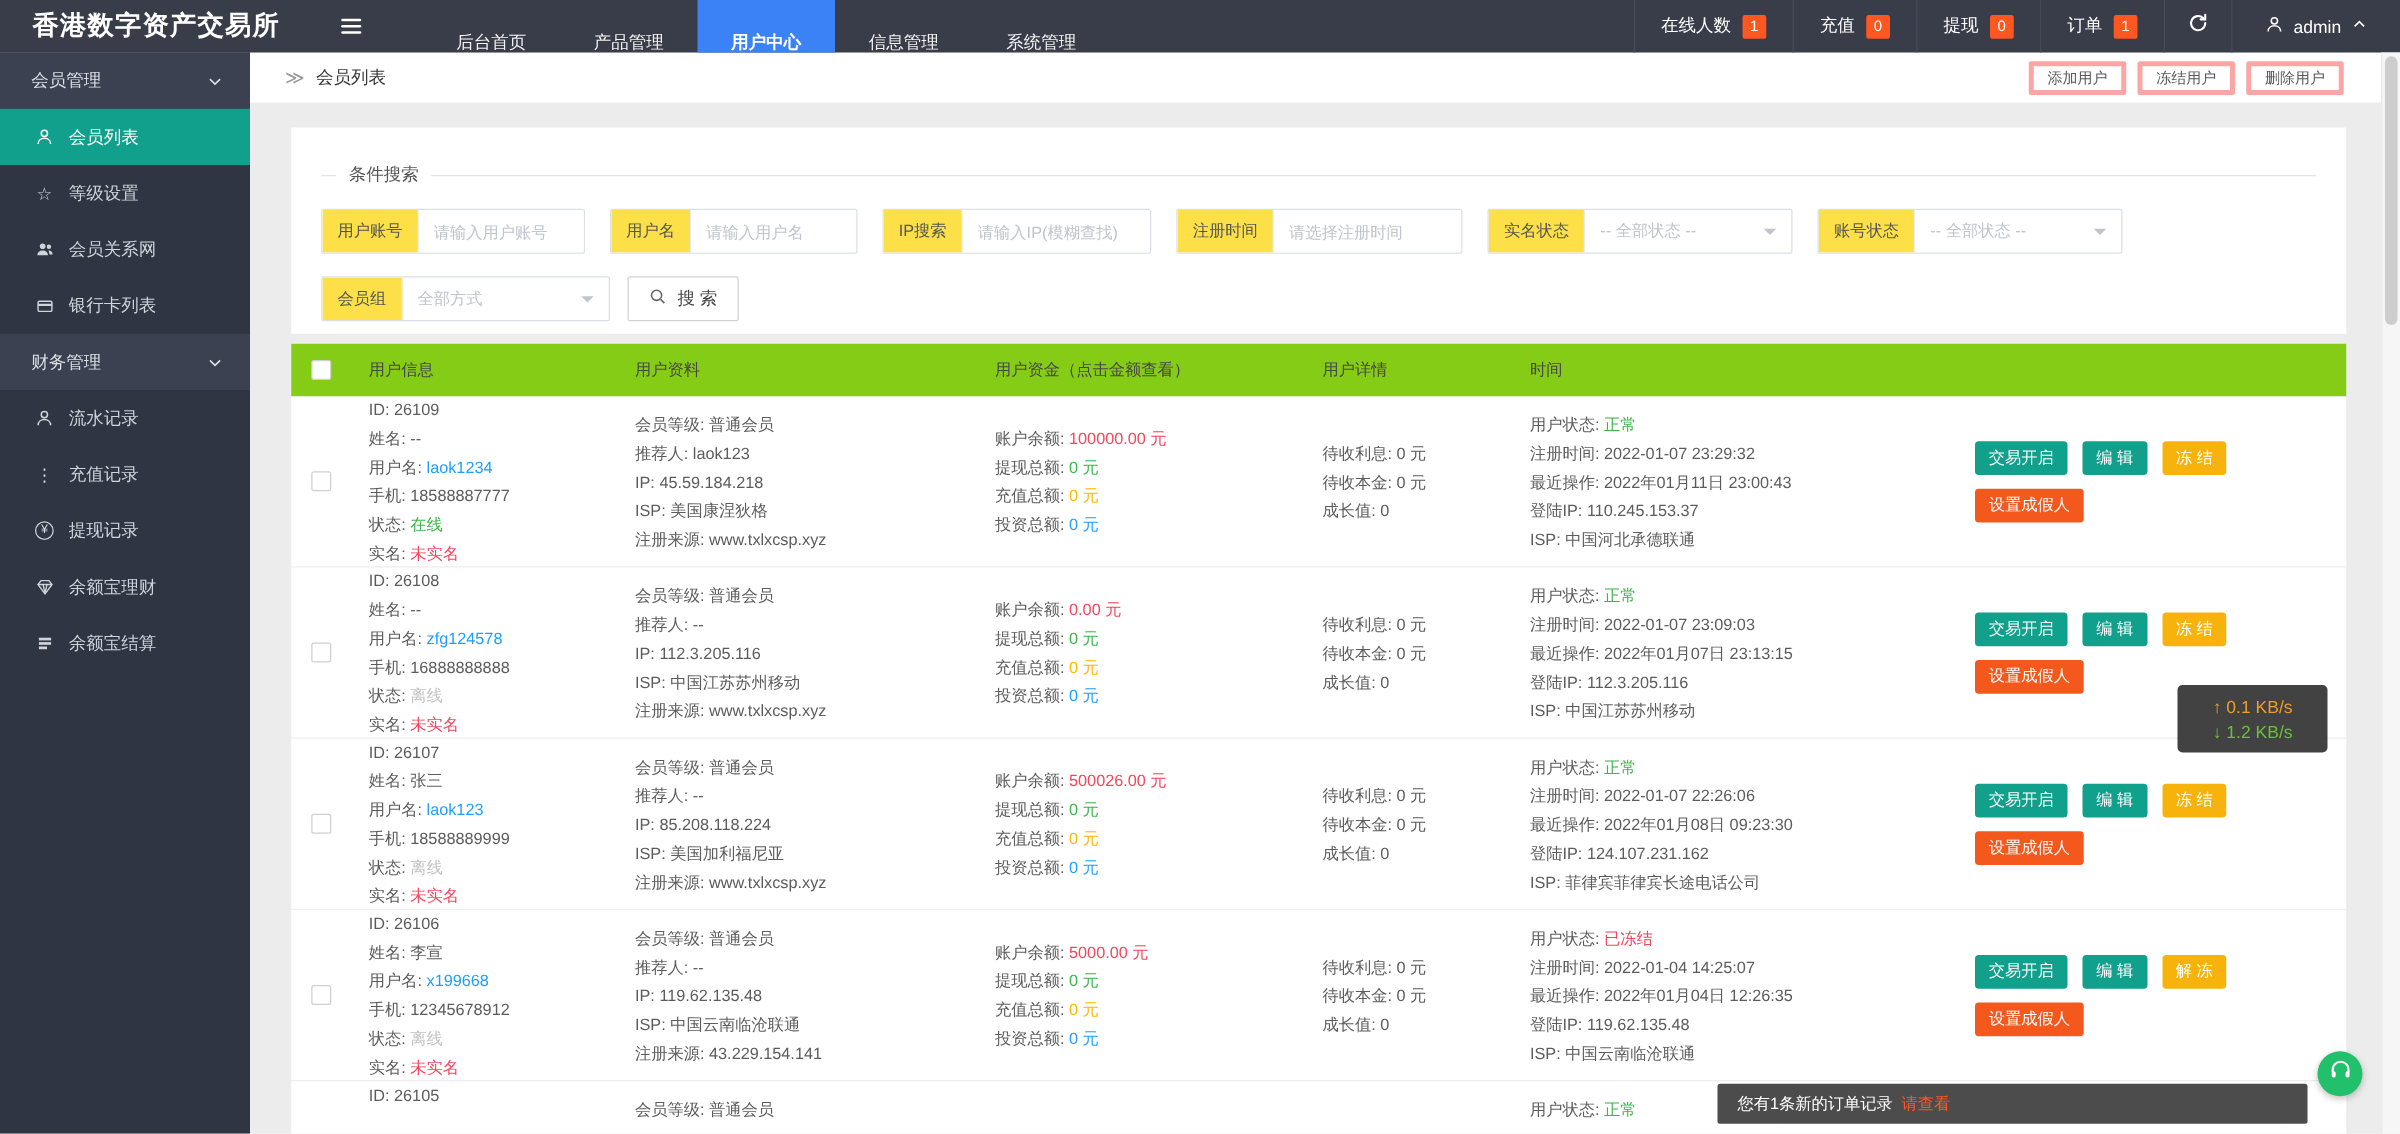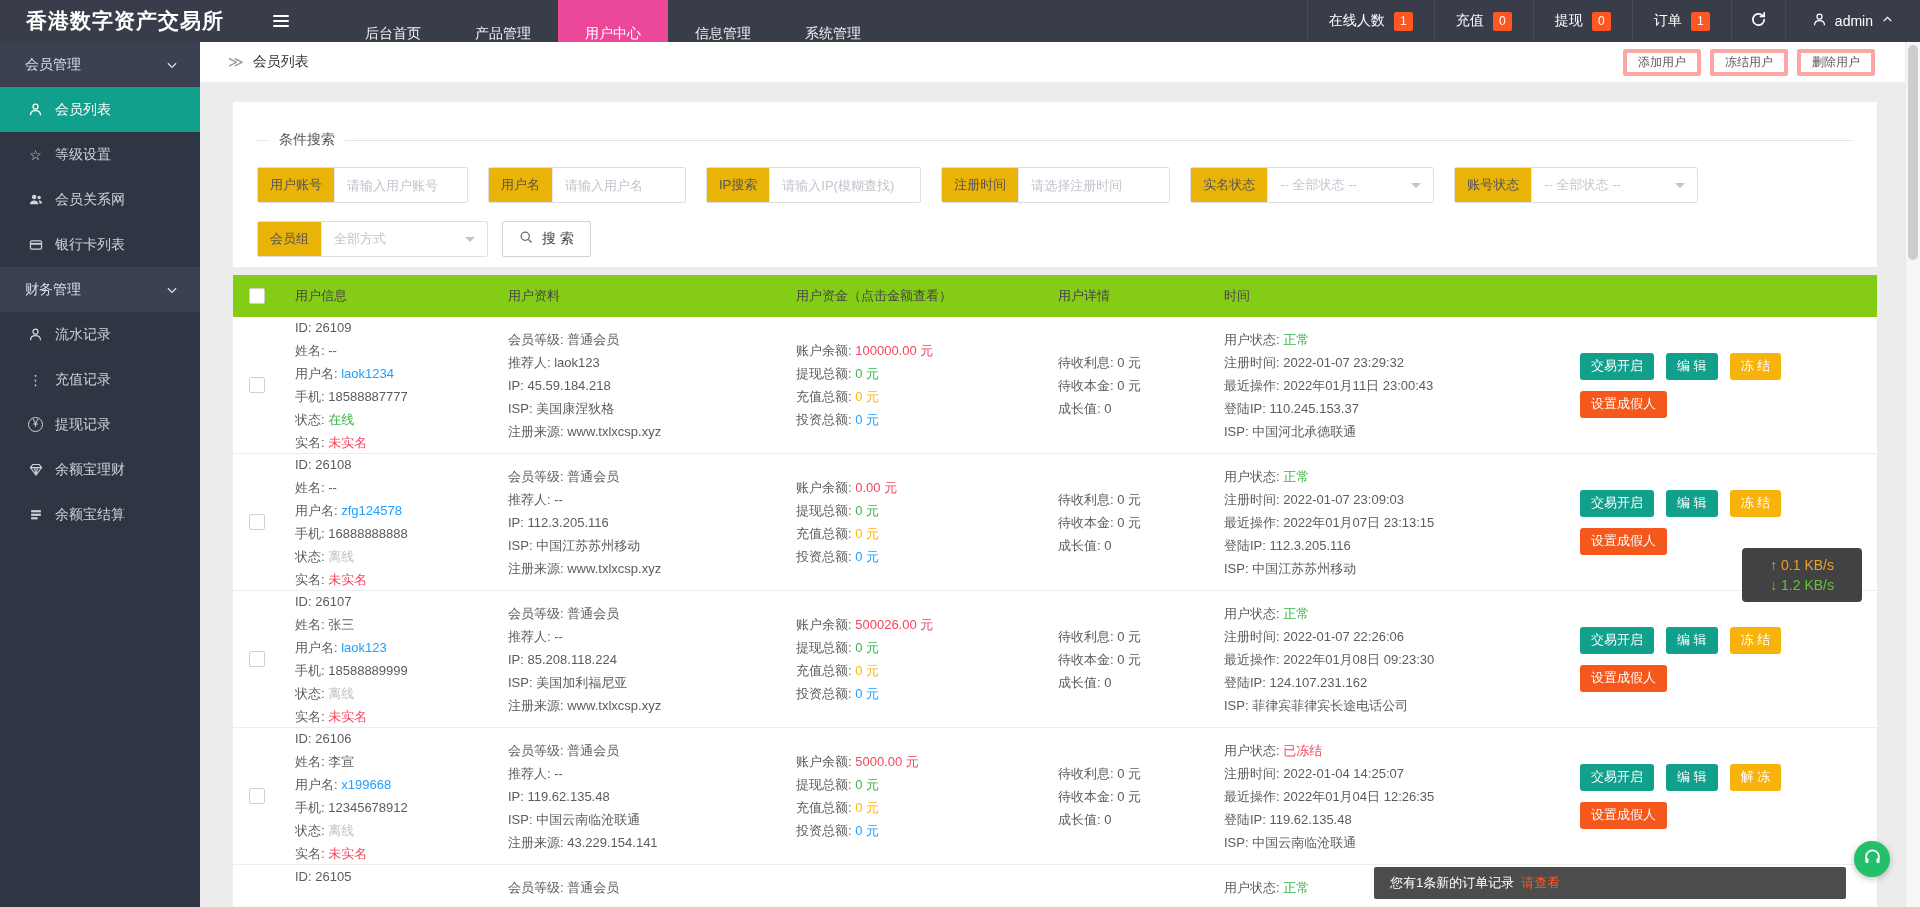--- a/index.html
+++ b/index.html
@@ -7,21 +7,21 @@
   html,body { width:1920px; height:907px; overflow:hidden; }
   body { font-family:"Liberation Sans", sans-serif; background:#ececec; position:relative; }
 
   
   .navbar { position:absolute; top:0; left:0; right:0; height:42px; background:#393d49; display:flex; align-items:stretch; z-index:50; }
   .logo { color:#fff; font-size:21px; font-weight:bold; line-height:42px; padding:0 34px 0 26px; letter-spacing:1px; white-space:nowrap; }
   .hamburger { width:46px; display:flex; flex-direction:column; justify-content:center; align-items:center; gap:3px; cursor:pointer; margin-right:34px; }
   .hamburger i { width:16px; height:2px; background:#fff; border-radius:1px; }
   .nav-tabs { display:flex; align-items:stretch; }
   .nav-tab { line-height:42px; padding:12px 27px; color:#f2f2f2; font-size:14px; cursor:pointer; white-space:nowrap; }
-  .nav-tab.active { background:#ec4899; color:#fff; }
+  .nav-tab.active { background:#3b82f6; color:#fff;font-weight:bold; }
   .nav-right { margin-left:auto; display:flex; align-items:stretch; }
   .nav-stat { display:flex; align-items:center; gap:9px; padding:0 21px; border-left:1px solid #454a59; color:#fff; font-size:14px; cursor:pointer; white-space:nowrap; }
   .badge { min-width:19px; height:19px; line-height:19px; text-align:center; background:#ff5722; color:#fff; font-size:12px; border-radius:2px; padding:0 5px; }
   .nav-refresh { width:54px; border-left:1px solid #454a59; display:flex; align-items:center; justify-content:center; cursor:pointer; }
   .nav-admin { border-left:1px solid #454a59; display:flex; align-items:center; gap:8px; padding:0 26px; color:#fff; font-size:14px; cursor:pointer; }
 
   
   .sidebar { position:absolute; top:42px; left:0; bottom:0; width:200px; background:#2f3542; z-index:40; }
   .side-group { height:45px; padding:0 20px 0 25px; color:#dcdfe6; font-size:14px; background:#3b4150; display:flex; justify-content:space-between; align-items:center; cursor:pointer; }
   .side-item { height:45px; display:flex; align-items:center; gap:11px; padding-left:27px; color:#cfd3da; font-size:14px; cursor:pointer; }
@@ -38,21 +38,21 @@
   .pa-btn { height:27px; padding:0 11px; background:#fff; border:4px solid #fca5a5; border-radius:2px; font-size:12px; color:#595959; cursor:pointer; font-family:inherit; }
 
   .content { padding:20px 28px 0 33px; }
   .card { background:#fff; }
   .search-card { padding:38px 24px 10px; margin-bottom:8px; }
   .fieldset { border-top:1px solid #e4e4e4; position:relative; padding-top:26px; }
   .legend { position:absolute; top:-10px; left:12px; background:#fff; padding:0 10px; font-size:14px; color:#555; }
   .srow { display:flex; align-items:center; gap:20px; }
   .srow2 { margin-top:18px; display:flex; align-items:flex-start; gap:14px; }
   .sgroup { display:flex; height:36px; border:1px solid #dcdfe6; border-radius:2px; background:#fff; align-items:stretch; overflow:hidden; }
-  .slabel { display:flex; align-items:center; padding:0 12px; font-size:13px; color:#555; background:#eab308; border-right:1px solid #e6e9ed; white-space:nowrap; }
+  .slabel { display:flex; align-items:center; padding:0 12px; font-size:13px; color:#555; background:#fde047; border-right:1px solid #e6e9ed; white-space:nowrap; }
   .sinput { border:none; outline:none; padding:0 12px; font-size:13px; color:#333; width:132px; font-family:inherit; }
   .sinput::placeholder { color:#c0c4cc; }
   .sinput.wide { width:150px; }
   .sselect { display:flex; align-items:center; justify-content:space-between; width:165px; padding:0 12px; color:#c0c4cc; font-size:13px; cursor:pointer; }
   .caret { width:0; height:0; border:5px solid transparent; border-top-color:#c0c4cc; margin-top:6px; }
   .search-btn { height:36px; padding:0 16px; background:#fff; border:1px solid #d2d2d2; border-radius:2px; font-size:14px; color:#444; display:flex; align-items:center; gap:8px; cursor:pointer; font-family:inherit; }
 
   
   .thead { display:flex; background:#84cc16; height:42px; align-items:center; font-size:13px; color:#474747; }
   .trow { display:flex; height:137px; border-bottom:1px solid #ededed; }

